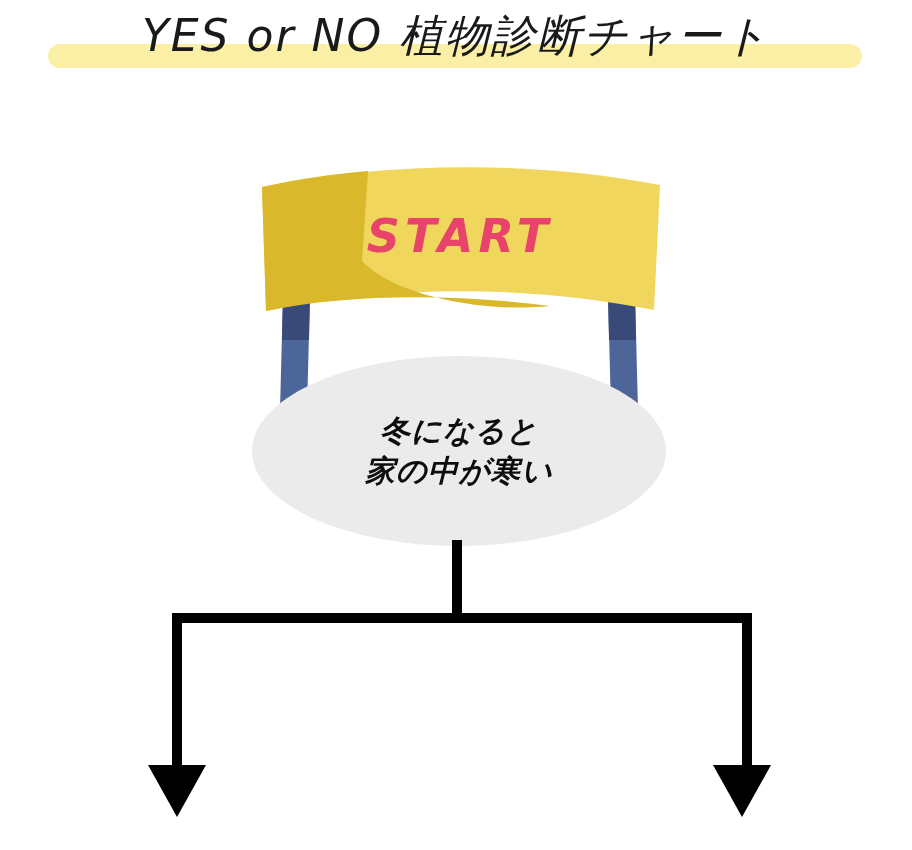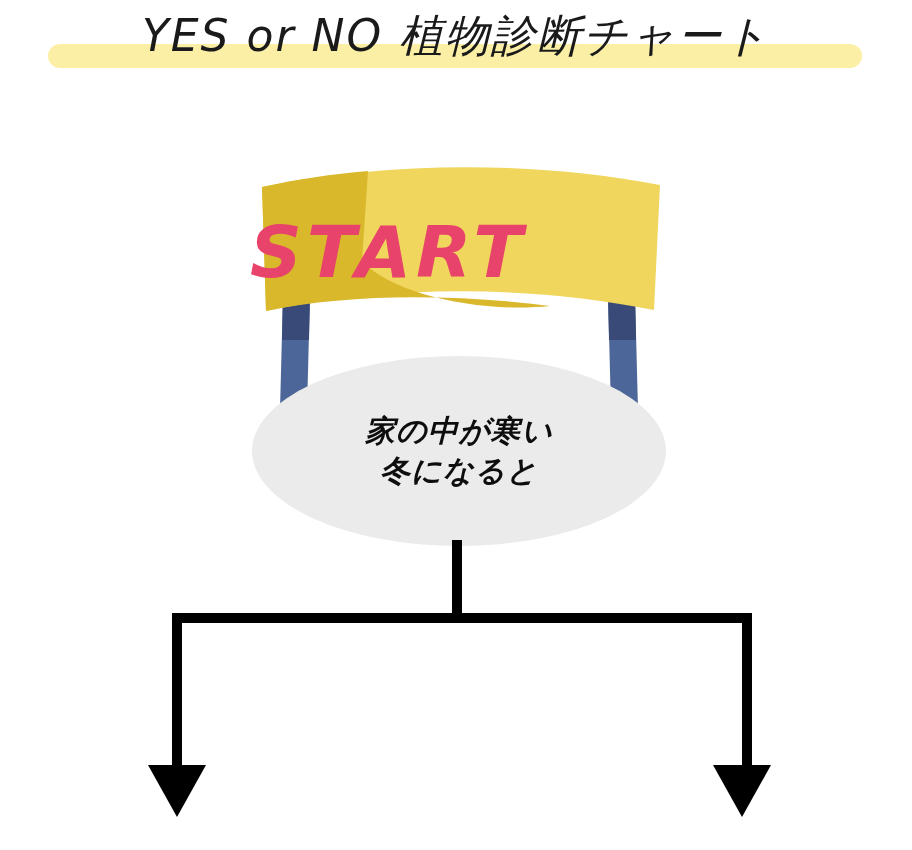--- a/index.html
+++ b/index.html
@@ -62,27 +62,27 @@
   .banner-wrap {
     position: absolute;
     left: 250px;
     top: 165px;
     width: 420px;
     height: 250px;
   }
   .start-label {
     position: absolute;
     left: 250px;
-    top: 207px;
+    top: 191px;
     width: 420px;
     height: 90px;
     line-height: 90px;
-    text-align: left;
+    text-align: center;
     font-family: "DejaVu Sans", sans-serif;
-    font-size: 72px;
+    font-size: 46px;
     font-weight: bold;
     letter-spacing: 5px;
     color: #e8436a;
     pointer-events: none;
   }
 
   
   .ellipse-node {
     position: absolute;
     left: 252px;
@@ -139,22 +139,22 @@
       </g>
 
       <path d="M12,22 C140,-4 285,-4 410,20 L404,145 C280,120 140,120 16,146 Z" fill="#f0d65c"></path>
 
       <path d="M12,22 C48,14 82,9 118,6 L112,96 C144,130 230,148 300,141 C200,128 95,129 16,146 Z" fill="#d9b82b"></path>
     </svg>
   </div>
   <div class="start-label">START</div>
 
   <div class="ellipse-node">
+    <div class="ellipse-line">冬になると</div>
     <div class="ellipse-line">家の中が寒い</div>
-    <div class="ellipse-line">冬になると</div>
   </div>
 
   <svg class="connectors" viewBox="0 0 912 850" xmlns="http://www.w3.org/2000/svg">
 
     <rect x="452" y="540" width="10" height="80" fill="#000000"></rect>
 
     <rect x="172" y="613" width="580" height="10" fill="#000000"></rect>
 
     <g>
       <rect x="172" y="613" width="10" height="152" fill="#000000"></rect>

